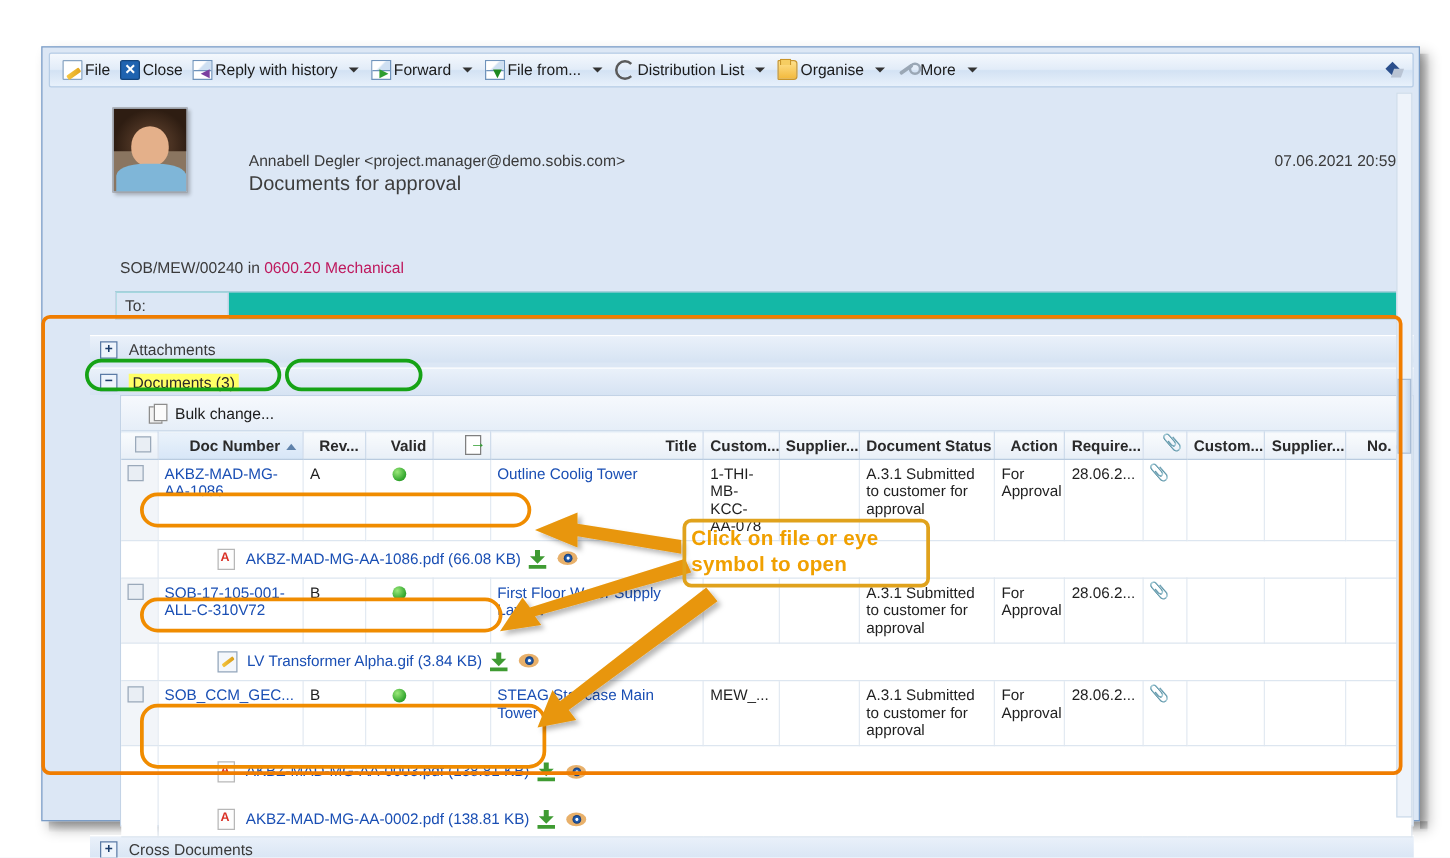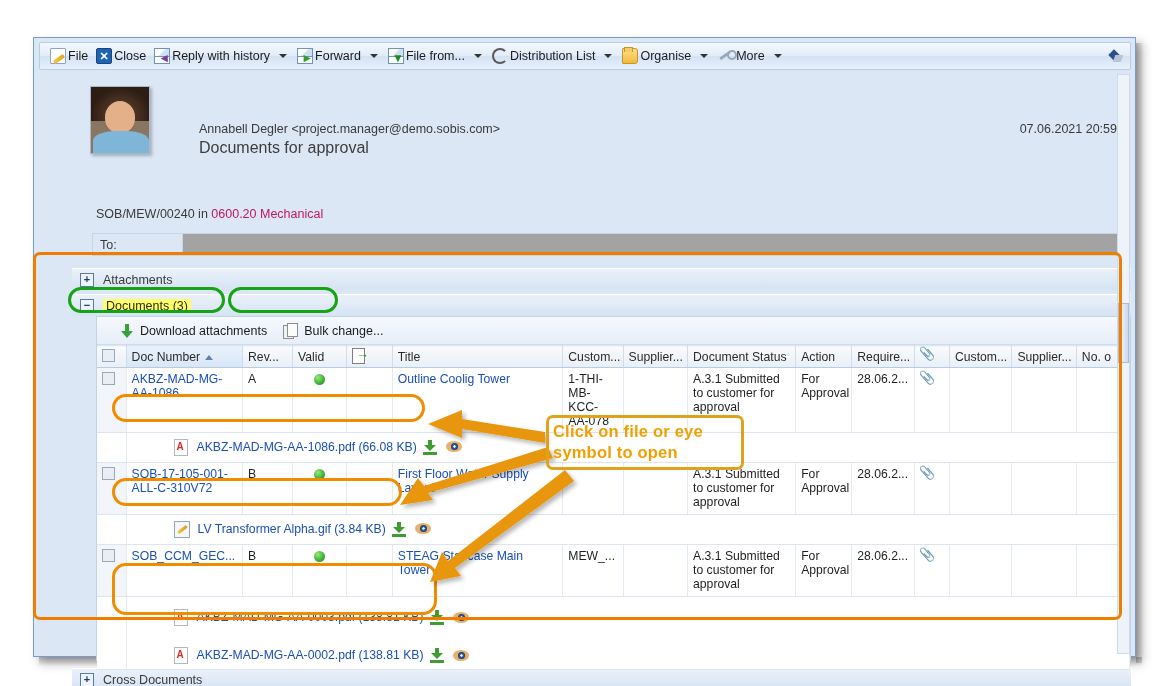--- a/index.html
+++ b/index.html
@@ -150,21 +150,21 @@
     position:absolute; right:18px; top:84px;
     font-size:12.5px; color:#3a3a3a;
   }
   .ref-line {
     position:absolute; left:62px; top:169px;
     font-size:12.5px; color:#3a3a3a;
   }
   .ref-link { color:#be185d; }
   .to-row {
     position:absolute; left:58px; top:195px; width:1028px; height:23px;
-    background:#a3a3a3; border:1px solid #c5d4e6;
+    background:#14b8a6; border:1px solid #c5d4e6;
     display:flex; align-items:center;
   }
   .to-row .lab {
     width:90px; padding-left:7px; font-size:12.5px; color:#3a3a3a;
     background:#dce7f5; height:100%; display:flex; align-items:center;
     border-right:1px solid #c5d4e6;
   }
   .to-row .val { padding-left:10px; font-size:12.5px; color:#2d2d2d; }
 
   
@@ -231,23 +231,23 @@
     border-collapse:collapse;
     table-layout:fixed;
     width:1033px;
     font-size:12.2px;
   }
   table.docs th {
     background:linear-gradient(to bottom,#f9fbfd,#e8eff7);
     border-right:1px solid #cfdceb;
     border-bottom:1px solid #b9cbdf;
     border-top:1px solid #dbe7f3;
-    font-weight:normal; color:#2a2a2a;
+    font-weight:bold; color:#2a2a2a;
     height:22px; padding:0 5px;
-    text-align:left; white-space:nowrap; overflow:hidden;
+    text-align:right; white-space:nowrap; overflow:hidden;
     vertical-align:middle;
   }
   table.docs th.selhdr { background:linear-gradient(to bottom,#eaf2fb,#d7e6f7); }
   table.docs td {
     border-right:1px solid #e3eaf2;
     border-bottom:1px solid #dde6f0;
     padding:4px 5px;
     vertical-align:top; color:#1f1f1f;
     overflow:hidden;
   }
@@ -473,24 +473,20 @@
     </div>
 
     <div class="sec-bar" id="sec-crossref">
       <span class="sec-toggle">+</span>
       <span class="sec-label">Cross Documents</span>
     </div>
 
     <div class="docs-panel">
 
       <div class="docs-actionbar">
-        <div class="act-btn">
-          <span class="ic ic-dl-green"></span>
-          <span>Download attachments</span>
-        </div>
         <div class="act-btn">
           <span class="ic ic-copy"></span>
           <span>Bulk change...</span>
         </div>
       </div>
 
       <table class="docs">
         <colgroup>
           <col style="width:28px">
             <col style="width:112px">

